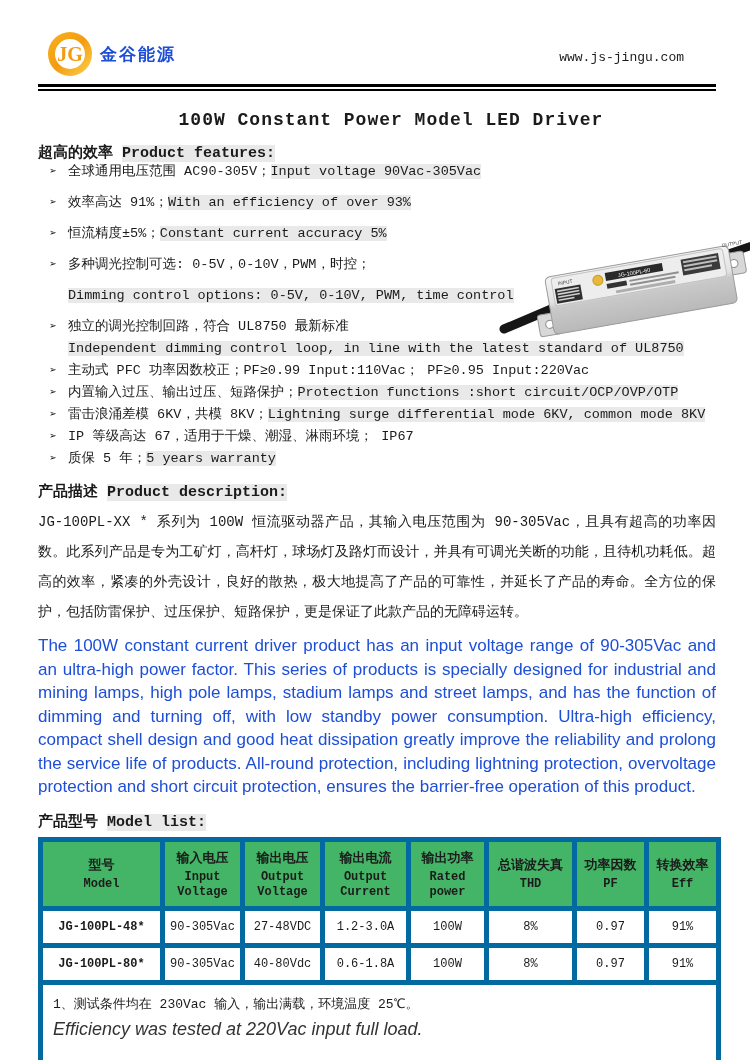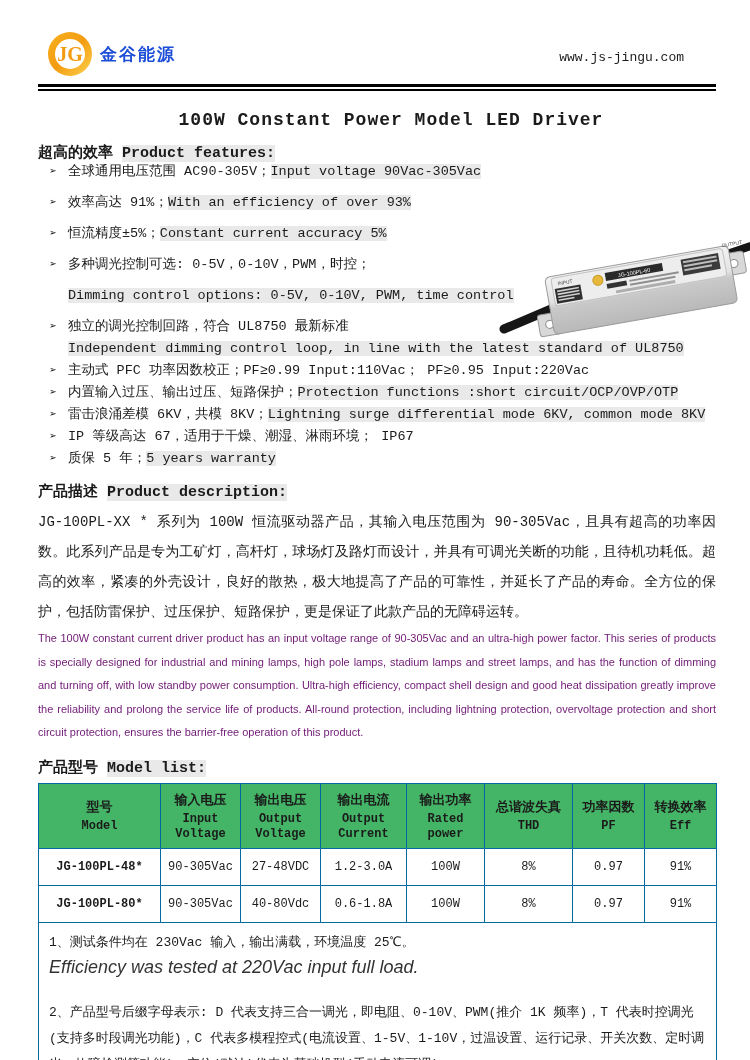--- a/index.html
+++ b/index.html
@@ -41,25 +41,25 @@
   li.feat .arrow { width:30px; flex:0 0 30px; text-align:center; font-size:12px; color:#111; }
   li.feat.sub .arrow { visibility:hidden; }
   li.feat .ft { flex:1; }
 
   
   .device { position:absolute; left:458px; top:68px; width:290px; height:140px; z-index:2; }
 
   
   .desc-cn { font-size:14px; line-height:30px; text-align:justify; margin-top:6px; }
   .sans { font-family:"Liberation Sans","DejaVu Sans",sans-serif; }
-  .desc-en { font-size:11px; line-height:23.5px; text-align:justify; margin-top:0; color:#701a75; }
+  .desc-en { font-size:17px; line-height:23.5px; text-align:justify; margin-top:7px; color:#1d4ed8; }
 
   
   table.models { border-collapse:collapse; width:678px; margin-top:6px; table-layout:fixed; }
-  table.models th, table.models td { border:1px solid #0369a1; }
+  table.models th, table.models td { border:5px solid #0369a1; }
   table.models thead th { background:#44b566; font-weight:bold; padding:7px 2px 6px; vertical-align:middle; }
   .h-cn { font-size:13px; }
   .h-en { font-size:12px; margin-top:3px; font-weight:bold; line-height:15px; }
   table.models tbody td { height:37px; text-align:center; font-size:12px; }
   table.models td.model-cell { font-weight:bold; }
   td.notes-cell { padding:7px 10px 10px; font-size:13px; line-height:26px; text-align:left; vertical-align:top; }
   .note-en { font-size:18px; color:#333; line-height:22px;font-style:italic; }
   .note-spacer { height:22px; }
 </style>
 </head>

